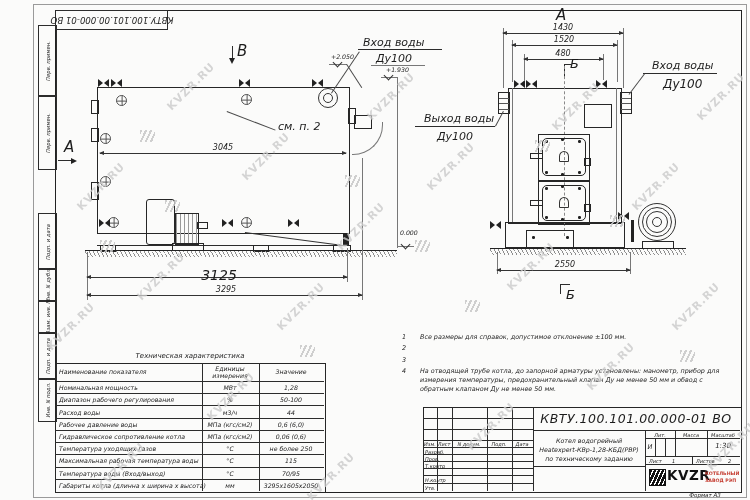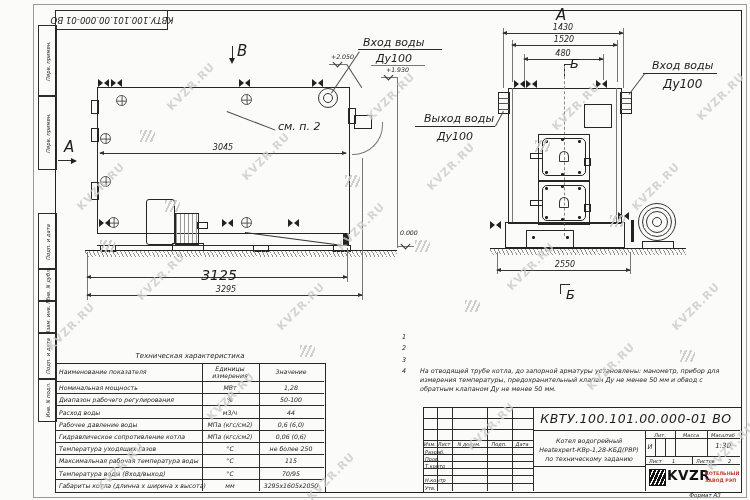--- a/index.html
+++ b/index.html
@@ -259,20 +259,21 @@
   <div class="lead" style="left:495px;top:126px;width:17px;transform:rotate(-62deg);"></div>
 
   <span class="lbl" style="left:652px;top:59px;font-size:11px;">Вход воды</span>
   <div class="hl" style="left:643px;top:73px;width:74px;height:0.9px;"></div>
   <span class="lbl" style="left:663px;top:77px;font-size:12px;">Ду100</span>
   <div class="lead" style="left:645px;top:74px;width:26px;transform:rotate(127deg);"></div>
 
   <div class="abs" style="left:402px;top:333px;width:336px;display:flex;flex-direction:column;gap:2px;">
     <div class="note-row">
       <span class="note-num">1</span>
+      <span style="width:300px;">Все размеры для справок, допустимое отклонение ±100 мм.</span>
     </div>
     <div class="note-row">
       <span class="note-num">2</span>
     </div>
     <div class="note-row">
       <span class="note-num">3</span>
     </div>
     <div class="note-row">
       <span class="note-num">4</span>
       <span style="width:300px;">На отводящей трубе котла, до запорной арматуры установлены: манометр, прибор для измерения температуры, предохранительный клапан Ду не менее 50 мм и обвод с обратным клапаном Ду не менее 50 мм.</span>

